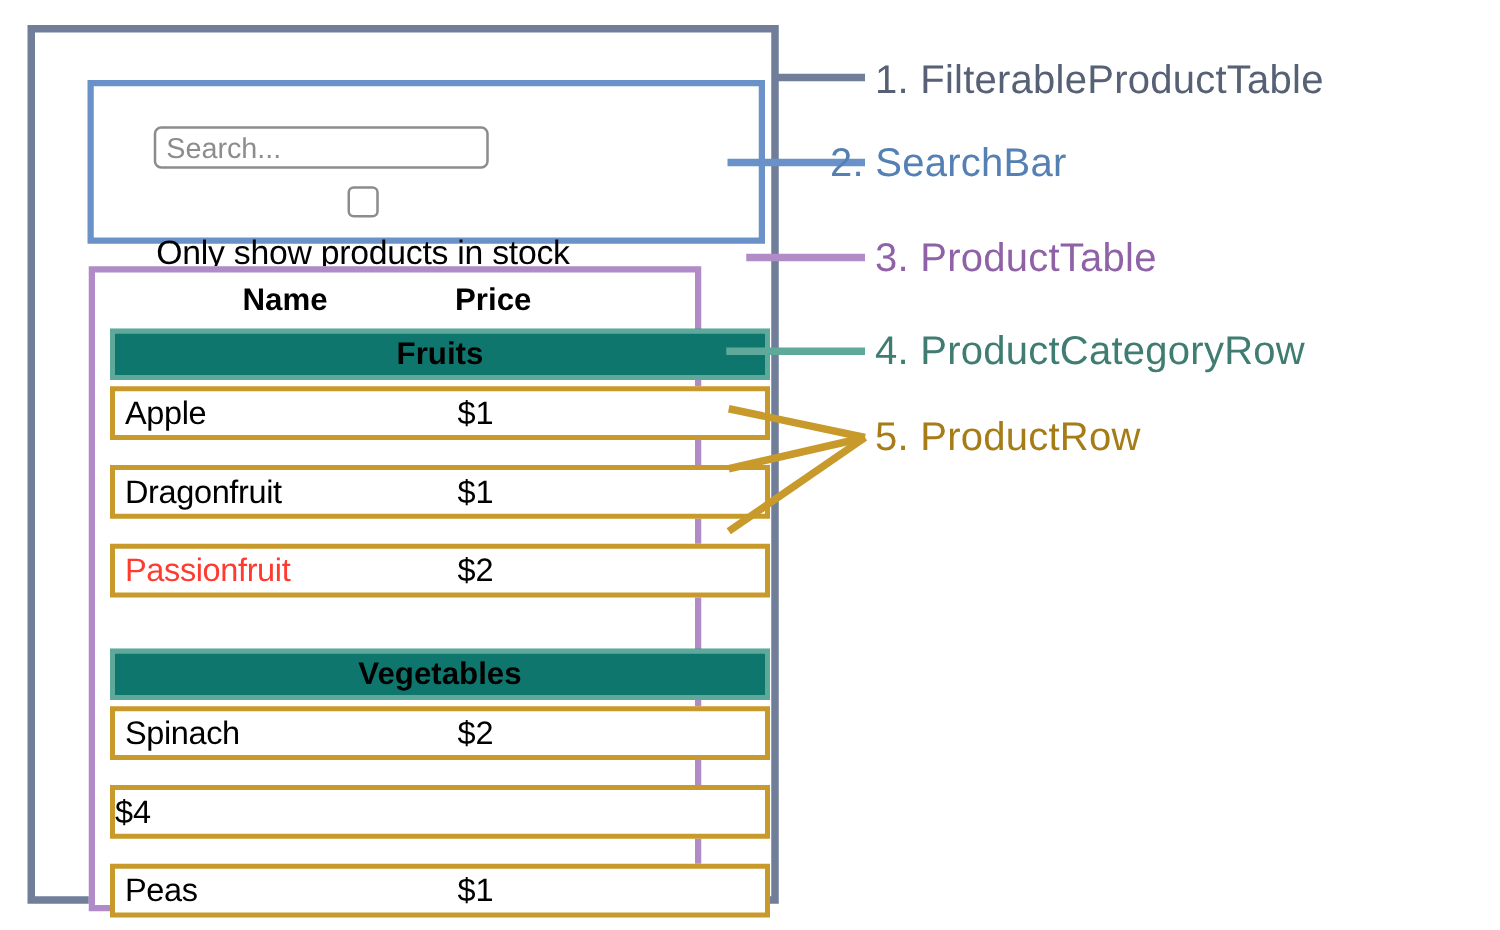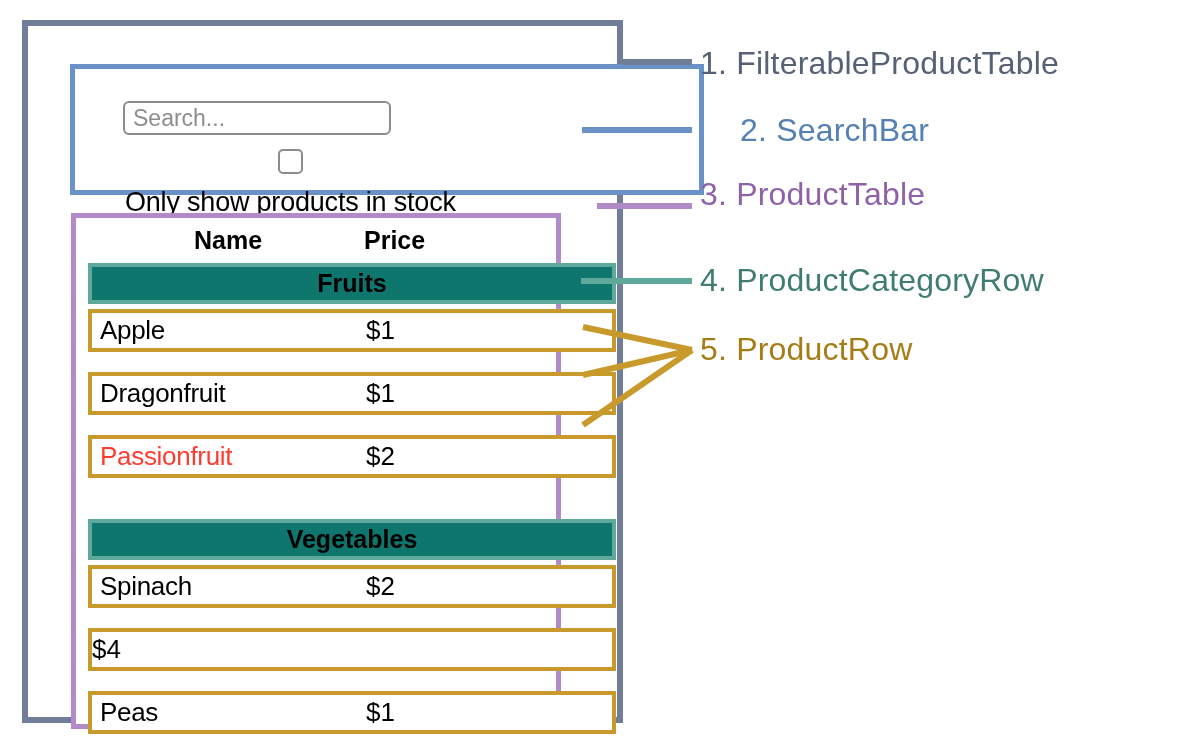--- a/index.html
+++ b/index.html
@@ -26,21 +26,21 @@
     box-sizing: border-box;
     border: 6px solid #707e99;
     background: #ffffff;
   }
 
   
   #search-bar {
     position: absolute;
     left: 42px;
     top: 38px;
-    width: 634px;
+    width: 542px;
     height: 131px;
     box-sizing: border-box;
     border: 5px solid #6a92c8;
     background: #ffffff;
   }
   #search-input {
     position: absolute;
     left: 48px;
     top: 32px;
     width: 268px;
@@ -172,22 +172,22 @@
     width: 1200px; height: 744px;
     pointer-events: none;
   }
   .callout-label {
     position: absolute;
     font-size: 32px;
     white-space: nowrap;
     letter-spacing: 0.2px;
   }
   #label-1 { left: 700px; top: 45px; color: #576175; }
-  #label-2 { left: 740px; top: 112px; color: #5480b4; }
-  #label-3 { left: 700px; top: 176px; color: #8f62a8; }
+  #label-2 { left: 664px; top: 112px; color: #5480b4; }
+  #label-3 { left: 700px; top: 188px; color: #8f62a8; }
   #label-4 { left: 700px; top: 262px; color: #3f7d72; }
   #label-5 { left: 700px; top: 331px; color: #a67c17; }
 </style>
 </head>
 <body>
 
 <div id="filterable-product-table">
 
   <div id="search-bar">
     <input id="search-input" type="text" placeholder="Search..." value="" style="">

